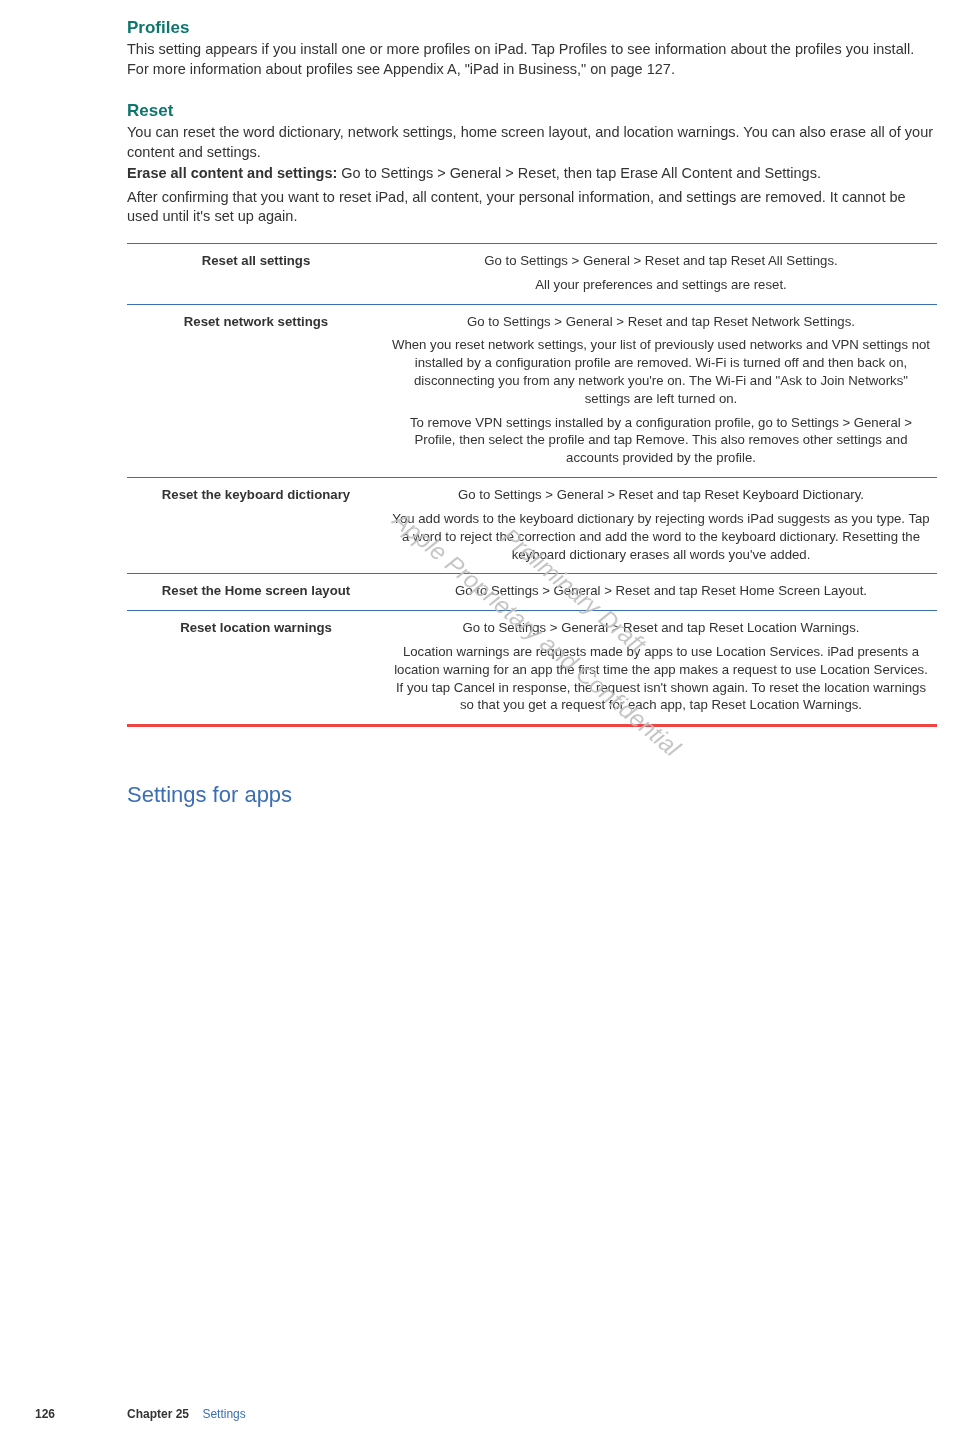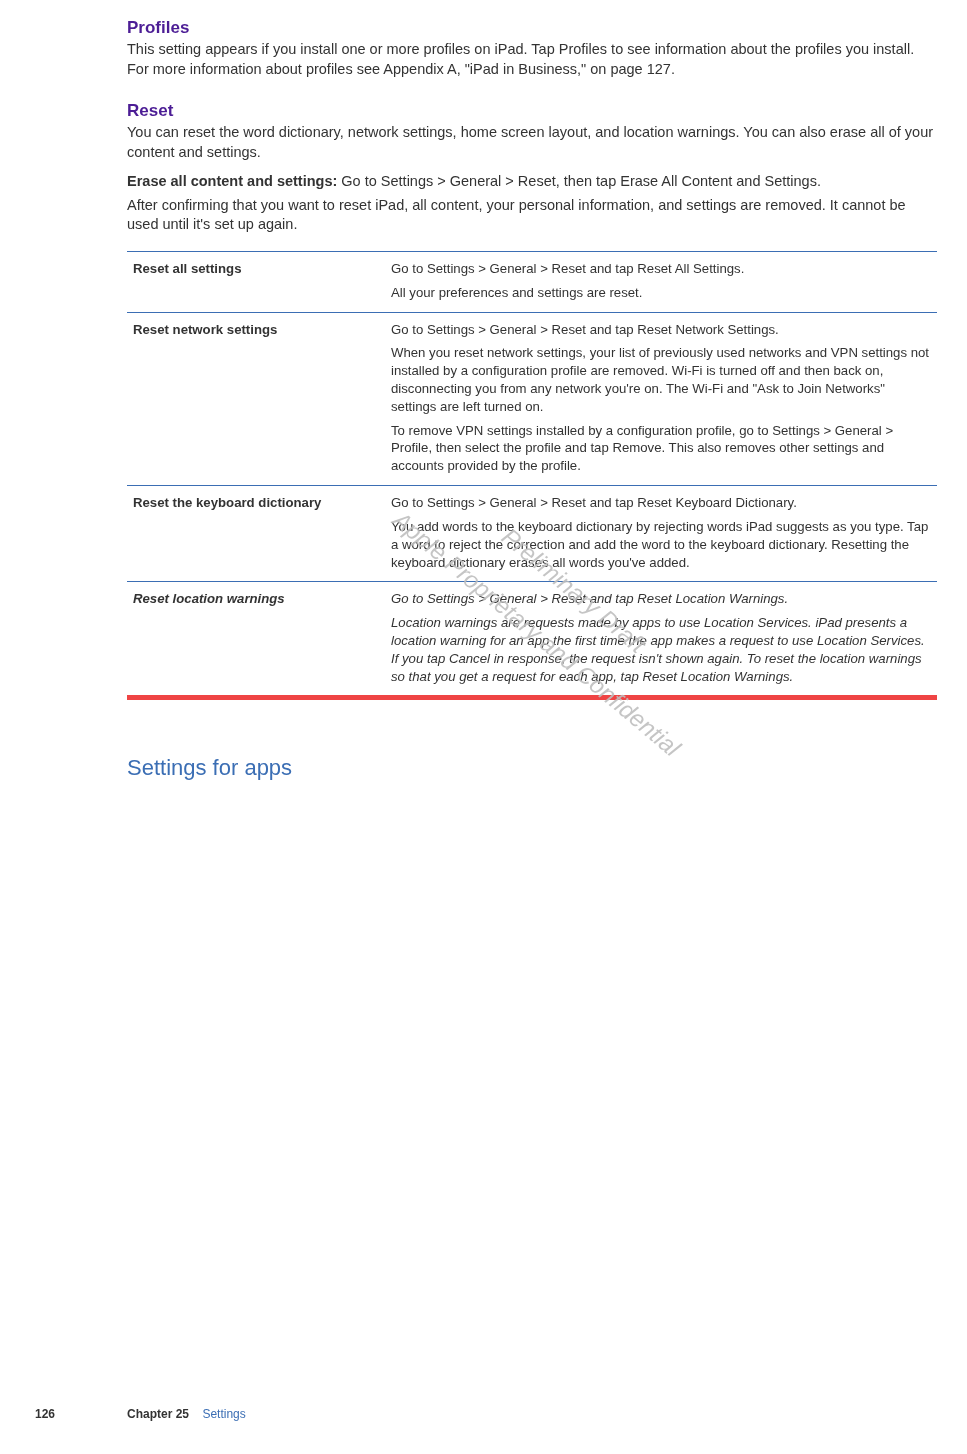--- a/index.html
+++ b/index.html
@@ -15,21 +15,21 @@
       color: #333;
       position: relative;
       padding: 18px 0 0 0;
     }
     .content {
       margin-left: 127px;
       margin-right: 40px;
       width: 810px;
     }
     h3.blue-heading {
-      color: #4c1d95;
+      color: #0f766e;
       font-size: 17px;
       font-weight: 700;
       margin-bottom: 2px;
       margin-top: 0;
     }
     p.body-text {
       font-size: 14.5px;
       line-height: 1.35;
       color: #333;
       margin-bottom: 0;
@@ -49,24 +49,24 @@
       width: 810px;
       border-collapse: collapse;
       margin-top: 16px;
       font-size: 13.2px;
       line-height: 1.35;
     }
     .reset-table td {
       vertical-align: top;
       padding: 8px 6px 10px 6px;
       border-top: 1px solid #3b6eb4;
+      text-align: center;
     }
     .reset-table tr:last-child td {
-      border-bottom: 5px solid #ef4444;
-      font-style: italic;
+      border-bottom: 3px solid #ef4444;
     }
     .reset-table td:first-child {
       width: 258px;
       font-weight: 700;
       color: #333;
     }
     .reset-table td p + p {
       margin-top: 6px;
     }
 
@@ -135,21 +135,21 @@
 <div class="content">
 
   <h3 class="blue-heading">Profiles</h3>
   <p class="body-text">This setting appears if you install one or more profiles on iPad. Tap Profiles to see information about the profiles you install. For more information about profiles see Appendix A, "iPad in Business," on page 127.</p>
 
   <div class="section-gap"></div>
 
   <h3 class="blue-heading">Reset</h3>
   <p class="body-text">You can reset the word dictionary, network settings, home screen layout, and location warnings. You can also erase all of your content and settings.</p>
 
-  <p class="body-text" style="margin-top:10px;">
+  <p class="body-text" style="margin-top:2px;">
     <span class="bold-lead">Erase all content and settings:</span><span>  Go to Settings &gt; General &gt; Reset, then tap Erase All Content and Settings.</span>
   </p>
 
   <p class="body-text" style="margin-top:4px;">After confirming that you want to reset iPad, all content, your personal information, and settings are removed. It cannot be used until it's set up again.</p>
 
   <table class="reset-table">
     <tbody>
       <tr>
         <td>Reset all settings</td>
         <td>
@@ -163,20 +163,26 @@
           <p>Go to Settings &gt; General &gt; Reset and tap Reset Network Settings.</p>
           <p>When you reset network settings, your list of previously used networks and VPN settings not installed by a configuration profile are removed. Wi-Fi is turned off and then back on, disconnecting you from any network you're on. The Wi-Fi and "Ask to Join Networks" settings are left turned on.</p>
           <p>To remove VPN settings installed by a configuration profile, go to Settings &gt; General &gt; Profile, then select the profile and tap Remove. This also removes other settings and accounts provided by the profile.</p>
         </td>
       </tr>
       <tr>
         <td>Reset the keyboard dictionary</td>
         <td>
           <p>Go to Settings &gt; General &gt; Reset and tap Reset Keyboard Dictionary.</p>
           <p>You add words to the keyboard dictionary by rejecting words iPad suggests as you type. Tap a word to reject the correction and add the word to the keyboard dictionary. Resetting the keyboard dictionary erases all words you've added.</p>
+        </td>
+      </tr>
+      <tr>
+        <td>Reset the Home screen layout</td>
+        <td>
+          <p>Go to Settings &gt; General &gt; Reset and tap Reset Home Screen Layout.</p>
         </td>
       </tr>
       <tr>
         <td>Reset location warnings</td>
         <td>
           <p>Go to Settings &gt; General &gt; Reset and tap Reset Location Warnings.</p>
           <p>Location warnings are requests made by apps to use Location Services. iPad presents a location warning for an app the first time the app makes a request to use Location Services. If you tap Cancel in response, the request isn't shown again. To reset the location warnings so that you get a request for each app, tap Reset Location Warnings.</p>
         </td>
       </tr>
     </tbody>

